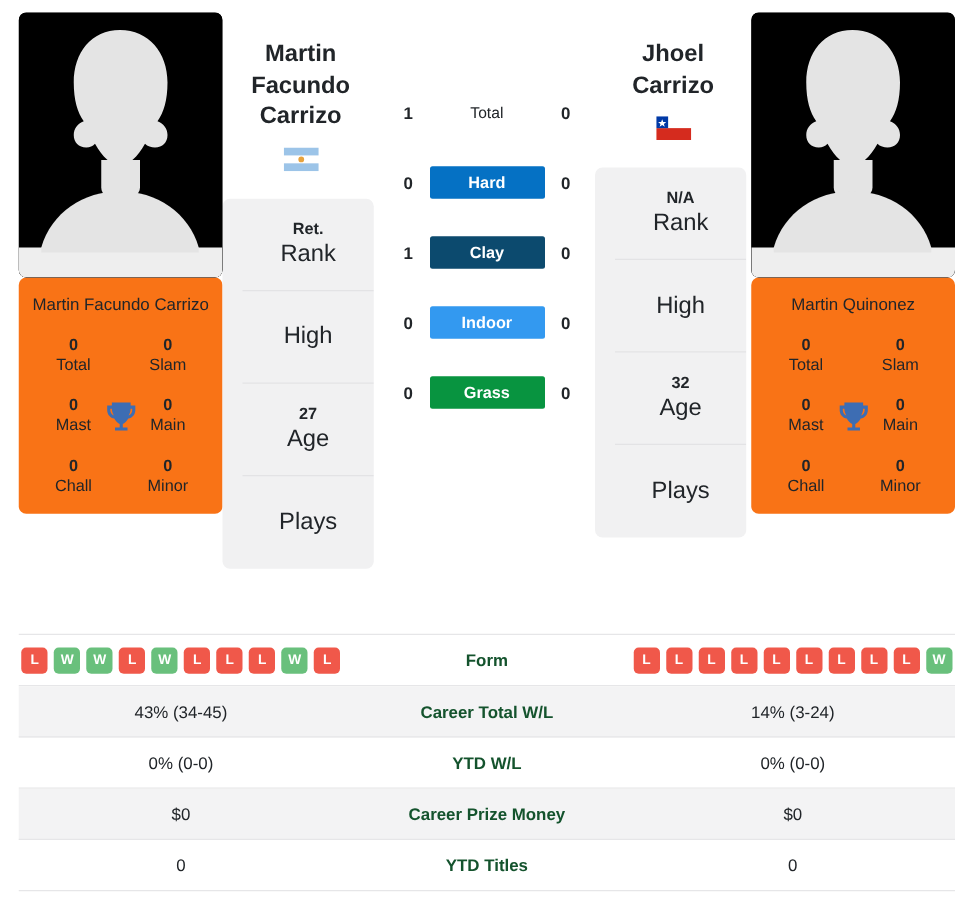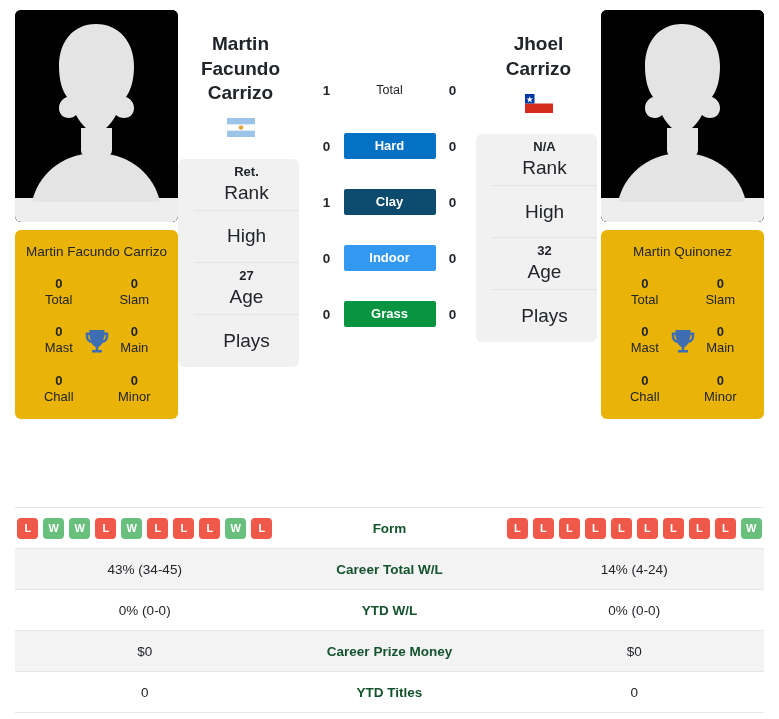--- a/index.html
+++ b/index.html
@@ -30,23 +30,22 @@
     width: 163px; height: 212px;
     background: #000000;
     border-radius: 6px;
     overflow: hidden;
     position: relative;
   }
   .photo svg { display: block; width: 100%; height: 100%; }
 
   
   .titles-card {
-    margin-top: 8px;
     width: 163px;
-    background: #eab308;
+    background: #f97316;
     border-radius: 6px;
     padding: 12px 6px 14px 6px;
     text-align: center;
   }
   .titles-name {
     font-size: 13.5px;
     line-height: 1.45;
     color: #212529;
     margin-bottom: 14px;
     font-weight: 400;
@@ -83,21 +82,21 @@
 
   
   .info-card {
     margin-top: 17px;
     width: 121px;
     background: #f1f1f2;
     border-radius: 6px;
     overflow: hidden;
   }
   .info-row {
-    height: 52px;
+    height: 74px;
     display: flex;
     flex-direction: column;
     align-items: center;
     justify-content: center;
     border-bottom: 1px solid #e3e3e5;
     text-align: center;
     margin-left: 16px;
   }
   .info-row:last-child { border-bottom: none; }
   .info-val { font-size: 13px; font-weight: 700; line-height: 1.3; }
@@ -411,21 +410,21 @@
             <span class="badge" style="background: rgb(240, 88, 74);">L</span>
             <span class="badge" style="background: rgb(240, 88, 74);">L</span>
             <span class="badge" style="background: rgb(105, 192, 124);">W</span>
           </div>
       </div>
     </div>
 
     <div class="cmp-row alt">
       <div class="cmp-left">43% (34-45)</div>
       <div class="cmp-label">Career Total W/L</div>
-      <div class="cmp-right">14% (4-24)</div>
+      <div class="cmp-right">14% (3-24)</div>
     </div>
 
     <div class="cmp-row">
       <div class="cmp-left">0% (0-0)</div>
       <div class="cmp-label">YTD W/L</div>
       <div class="cmp-right">0% (0-0)</div>
     </div>
 
     <div class="cmp-row alt">
       <div class="cmp-left">$0</div>

